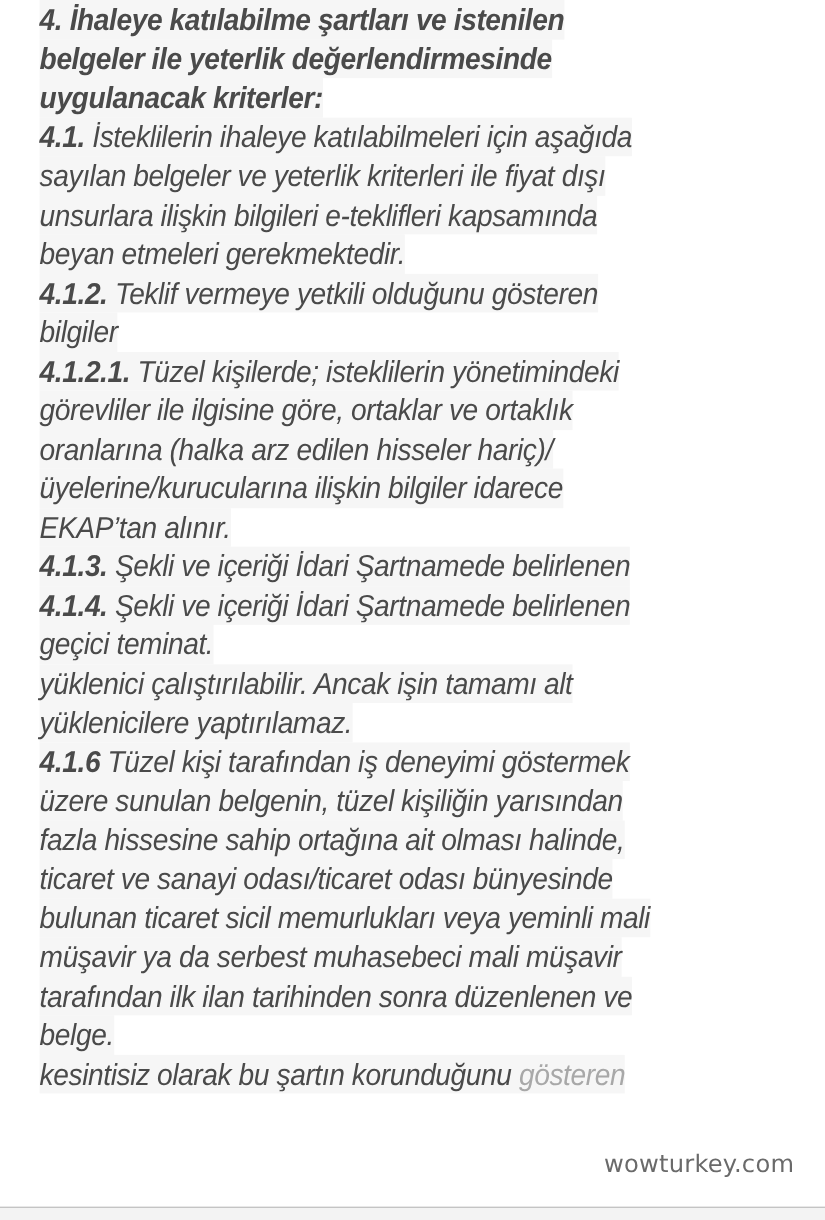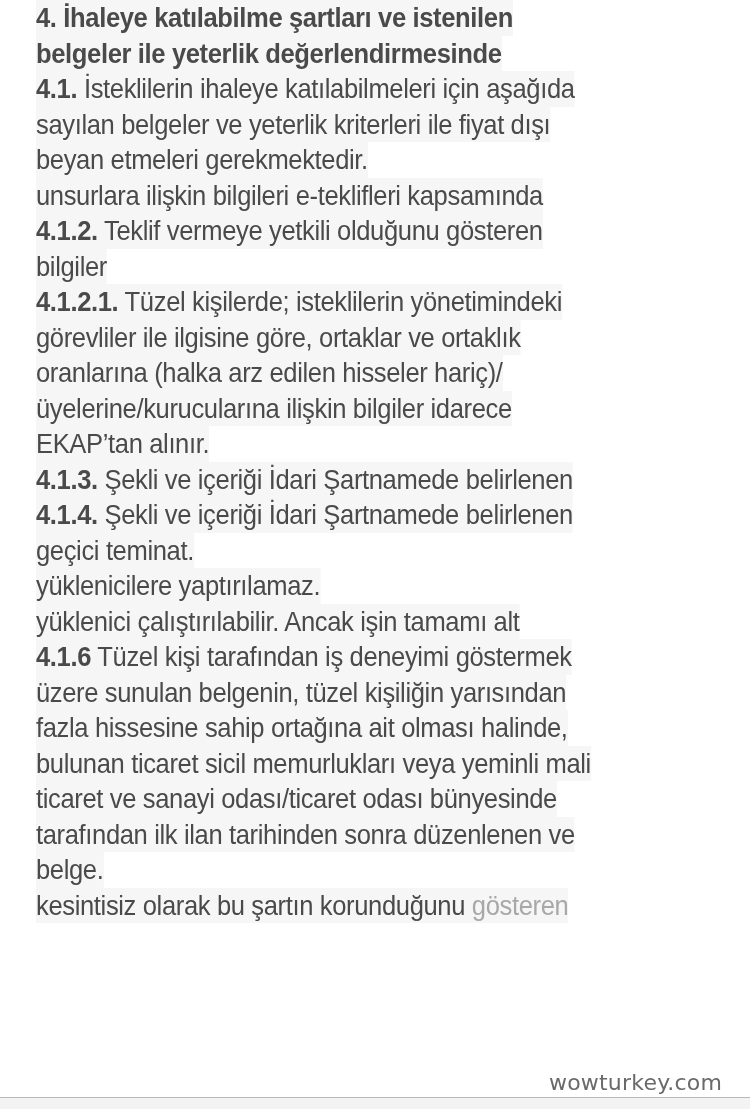--- a/index.html
+++ b/index.html
@@ -25,59 +25,59 @@
       display: inline-block;
       font-size: 27.5px;
       line-height: 35.5px;
       height: 35.5px;
       white-space: nowrap;
       background: #f6f6f6;
       letter-spacing: -0.4px;
       transform: scaleX(0.93);
       transform-origin: left center;
     }
-    .row { height: 35.5px; display: block; }
+    .row { height: 35.5px; display: block; font-style: italic; }
     .title .line { font-weight: bold; color: #4a4a4a; }
     .num { font-weight: bold; color: #4a4a4a; }
     .faded { color: #a8a8a8; }
     .watermark {
       position: absolute;
       left: 549px;
       top: 1046px;
       font-size: 22px;
       color: #6a6a6a;
       letter-spacing: 0.2px;
       font-family: "DejaVu Sans", sans-serif;
-      margin-top: 24px;
     }
     .bottom-bar {
       position: absolute;
       left: 0;
       top: 1097px;
       width: 750px;
       height: 12px;
       background: #f3f3f3;
       border-top: 1px solid #b8b8b8;
     }
   </style>
 </head>
 <body>
 
 <div class="doc">
 
   <div class="title">
     <div class="row"><span class="line">4. İhaleye katılabilme şartları ve istenilen</span></div>
     <div class="row"><span class="line">belgeler ile yeterlik değerlendirmesinde</span></div>
+    <div class="row"><span class="line">uygulanacak kriterler:</span></div>
   </div>
 
   <div>
     <div class="row"><span class="line"><span class="num">4.1.</span><span> İsteklilerin ihaleye katılabilmeleri için aşağıda</span></span></div>
     <div class="row"><span class="line">sayılan belgeler ve yeterlik kriterleri ile fiyat dışı</span></div>
+    <div class="row"><span class="line">unsurlara ilişkin bilgileri e-teklifleri kapsamında</span></div>
     <div class="row"><span class="line">beyan etmeleri gerekmektedir.</span></div>
-    <div class="row"><span class="line">unsurlara ilişkin bilgileri e-teklifleri kapsamında</span></div>
   </div>
 
   <div>
     <div class="row"><span class="line"><span class="num">4.1.2.</span><span> Teklif vermeye yetkili olduğunu gösteren</span></span></div>
     <div class="row"><span class="line">bilgiler</span></div>
   </div>
 
   <div>
     <div class="row"><span class="line"><span class="num">4.1.2.1.</span><span> Tüzel kişilerde; isteklilerin yönetimindeki</span></span></div>
     <div class="row"><span class="line">görevliler ile ilgisine göre, ortaklar ve ortaklık</span></div>
@@ -89,30 +89,31 @@
   <div>
     <div class="row"><span class="line"><span class="num">4.1.3.</span><span> Şekli ve içeriği İdari Şartnamede belirlenen</span></span></div>
   </div>
 
   <div>
     <div class="row"><span class="line"><span class="num">4.1.4.</span><span> Şekli ve içeriği İdari Şartnamede belirlenen</span></span></div>
     <div class="row"><span class="line">geçici teminat.</span></div>
   </div>
 
   <div>
+    <div class="row"><span class="line">yüklenici çalıştırılabilir. Ancak işin tamamı alt</span></div>
     <div class="row"><span class="line">yüklenicilere yaptırılamaz.</span></div>
-    <div class="row"><span class="line">yüklenici çalıştırılabilir. Ancak işin tamamı alt</span></div>
   </div>
 
   <div>
     <div class="row"><span class="line"><span class="num">4.1.6</span><span> Tüzel kişi tarafından iş deneyimi göstermek</span></span></div>
     <div class="row"><span class="line">üzere sunulan belgenin, tüzel kişiliğin yarısından</span></div>
     <div class="row"><span class="line">fazla hissesine sahip ortağına ait olması halinde,</span></div>
+    <div class="row"><span class="line">ticaret ve sanayi odası/ticaret odası bünyesinde</span></div>
     <div class="row"><span class="line">bulunan ticaret sicil memurlukları veya yeminli mali</span></div>
-    <div class="row"><span class="line">ticaret ve sanayi odası/ticaret odası bünyesinde</span></div>
+    <div class="row"><span class="line">müşavir ya da serbest muhasebeci mali müşavir</span></div>
     <div class="row"><span class="line">tarafından ilk ilan tarihinden sonra düzenlenen ve</span></div>
     <div class="row"><span class="line">belge.</span></div>
     <div class="row"><span class="line"><span>kesintisiz olarak bu şartın korunduğunu</span><span class="faded"> gösteren</span></span></div>
   </div>
 </div>
 
 <div class="watermark">wowturkey.com</div>
 <div class="bottom-bar"></div>
 
 </body></html>

